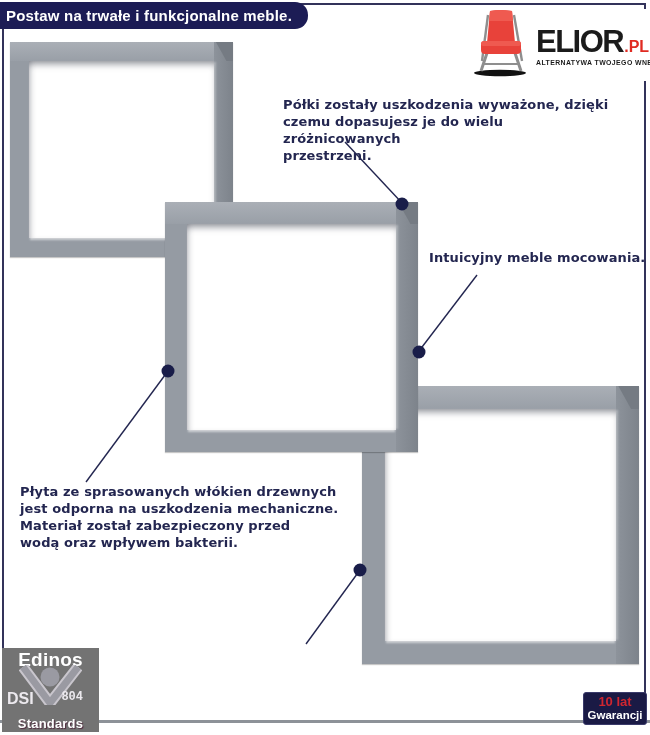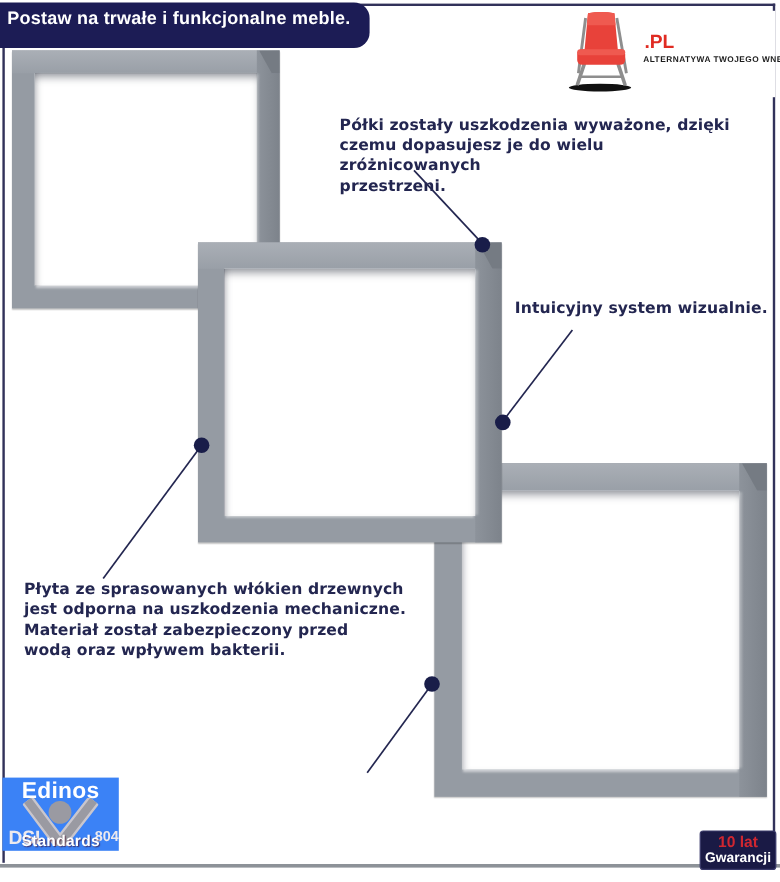--- a/index.html
+++ b/index.html
@@ -27,38 +27,38 @@
 
   
   .note{position:absolute;z-index:5;color:#232650;font-weight:bold;font-size:13px;line-height:17px;white-space:pre-line;letter-spacing:.1px;}
   #note-balance{left:283px;top:96px;width:340px;}
   #note-mounting{left:429px;top:249px;width:220px;}
   #note-material{left:20px;top:483px;width:330px;}
   #note-sizes{left:130px;top:636px;width:250px;}
 
   
   .banner{position:absolute;left:0;top:2px;height:27px;z-index:6;background:#1c1c55;color:#fff;
-    display:flex;align-items:center;padding:0 16px 11px 6px;border-radius:0 13px 13px 0;
+    display:flex;align-items:center;padding:0 16px 0 6px;border-radius:0 13px 13px 0;
     font-weight:bold;font-size:15px;letter-spacing:.2px;font-family:"Liberation Sans",sans-serif;}
 
   
   .logo{position:absolute;top:9px;left:472px;width:174px;height:72px;z-index:6;background:#fff;display:flex;align-items:flex-start;}
   .logo .chair{flex:0 0 auto;}
   .logo .text{margin-left:6px;padding-top:18px;}
   .logo .brandrow{display:flex;align-items:baseline;}
   .logo .brand{font-family:"Liberation Sans",sans-serif;font-weight:bold;font-size:31px;line-height:30px;letter-spacing:-1.5px;color:#1b1b1b;}
   .logo .tld{font-family:"Liberation Sans",sans-serif;font-weight:bold;font-size:16px;color:#e02b22;margin-left:1px;}
   .logo .tagline{font-family:"Liberation Sans",sans-serif;font-weight:bold;font-size:6.9px;letter-spacing:.42px;color:#1b1b1b;margin-top:2px;white-space:nowrap;}
 
   
-  .cert{position:absolute;left:2px;top:648px;width:97px;height:61px;background:#3b82f6;z-index:6;text-align:center;overflow:hidden;}
+  .cert{position:absolute;left:2px;top:648px;width:97px;height:84px;background:#737373;z-index:6;text-align:center;overflow:hidden;}
   .cert .name{font-family:"Liberation Sans",sans-serif;font-weight:bold;font-size:19px;color:#fff;line-height:21px;margin-top:1px;letter-spacing:.2px;}
   .cert .emblem{position:absolute;left:17px;top:17px;}
   .cert .dsi{position:absolute;left:5px;top:42px;font-size:16px;font-weight:bold;color:#ece9ee;font-family:"Liberation Sans",sans-serif;}
-  .cert .code{position:absolute;right:0;top:42px;font-size:12px;font-weight:bold;color:#ece9ee;font-family:Liberation Sans, sans-serif;}
+  .cert .code{position:absolute;right:16px;top:42px;font-size:12px;font-weight:bold;color:#ece9ee;font-family:Liberation Mono, monospace;}
   .cert .standards{position:absolute;left:0;right:0;bottom:1px;font-size:13px;font-weight:bold;color:#fff;
     font-family:"Liberation Sans",sans-serif;text-shadow:1px 1px 1px rgba(60,0,30,.65);letter-spacing:.2px;}
 
   
   .warranty{position:absolute;left:583px;top:692px;width:64px;height:33px;background:#1a1a45;border:1px solid #3a3a6a;
     border-radius:3px;z-index:6;display:flex;flex-direction:column;align-items:center;justify-content:center;box-sizing:border-box;text-align:center;}
   .warranty .years{color:#d02630;font-weight:bold;font-size:13px;line-height:14px;font-family:"Liberation Sans",sans-serif;}
   .warranty .label{color:#fff;font-weight:bold;font-size:11.5px;line-height:13px;font-family:"Liberation Sans",sans-serif;}
 </style>
 </head>
@@ -99,21 +99,21 @@
       <circle cx="402" cy="204" r="6.5"></circle>
       <circle cx="419" cy="352" r="6.5"></circle>
       <circle cx="168" cy="371" r="6.5"></circle>
       <circle cx="360" cy="570" r="6.5"></circle>
     </g>
   </svg>
 
   <div class="note" id="note-balance">Półki zostały uszkodzenia wyważone, dzięki
 czemu dopasujesz je do wielu zróżnicowanych
 przestrzeni.</div>
-  <div class="note" id="note-mounting">Intuicyjny system wizualnie.</div>
+  <div class="note" id="note-mounting">Intuicyjny meble mocowania.</div>
   <div class="note" id="note-material">Płyta ze sprasowanych włókien drzewnych
 jest odporna na uszkodzenia mechaniczne.
 Materiał został zabezpieczony przed
 wodą oraz wpływem bakterii.</div>
 
   <div class="banner">
     <span>Postaw na trwałe i funkcjonalne meble.</span>
   </div>
 
   <div class="logo">
@@ -129,20 +129,21 @@
       <path d="M12 55 L46 55" stroke="#8e8e8e" stroke-width="2" fill="none"></path>
 
       <path d="M18 2 Q29 0 40 2 L43 34 L15 34 Z" fill="#e8423a"></path>
       <path d="M18 2 Q29 0 40 2 L41 12 L17 12 Z" fill="#ef5a50"></path>
 
       <rect x="9" y="32" width="40" height="13" rx="4" fill="#e8423a"></rect>
       <rect x="9" y="32" width="40" height="5" rx="2.5" fill="#ef5a50"></rect>
     </svg>
     <div class="text">
       <div class="brandrow">
+        <span class="brand">ELIOR</span>
           <span class="tld">.PL</span>
       </div>
       <div class="tagline">ALTERNATYWA TWOJEGO WNĘTRZA</div>
     </div>
   </div>
 
   <div class="cert">
     <div class="name">Edinos</div>
     <svg class="emblem" width="63" height="40" viewBox="0 0 63 40">
       <path d="M4 2 L31 38 L59 2" stroke="#c9c6cd" stroke-width="11" fill="none"></path>

